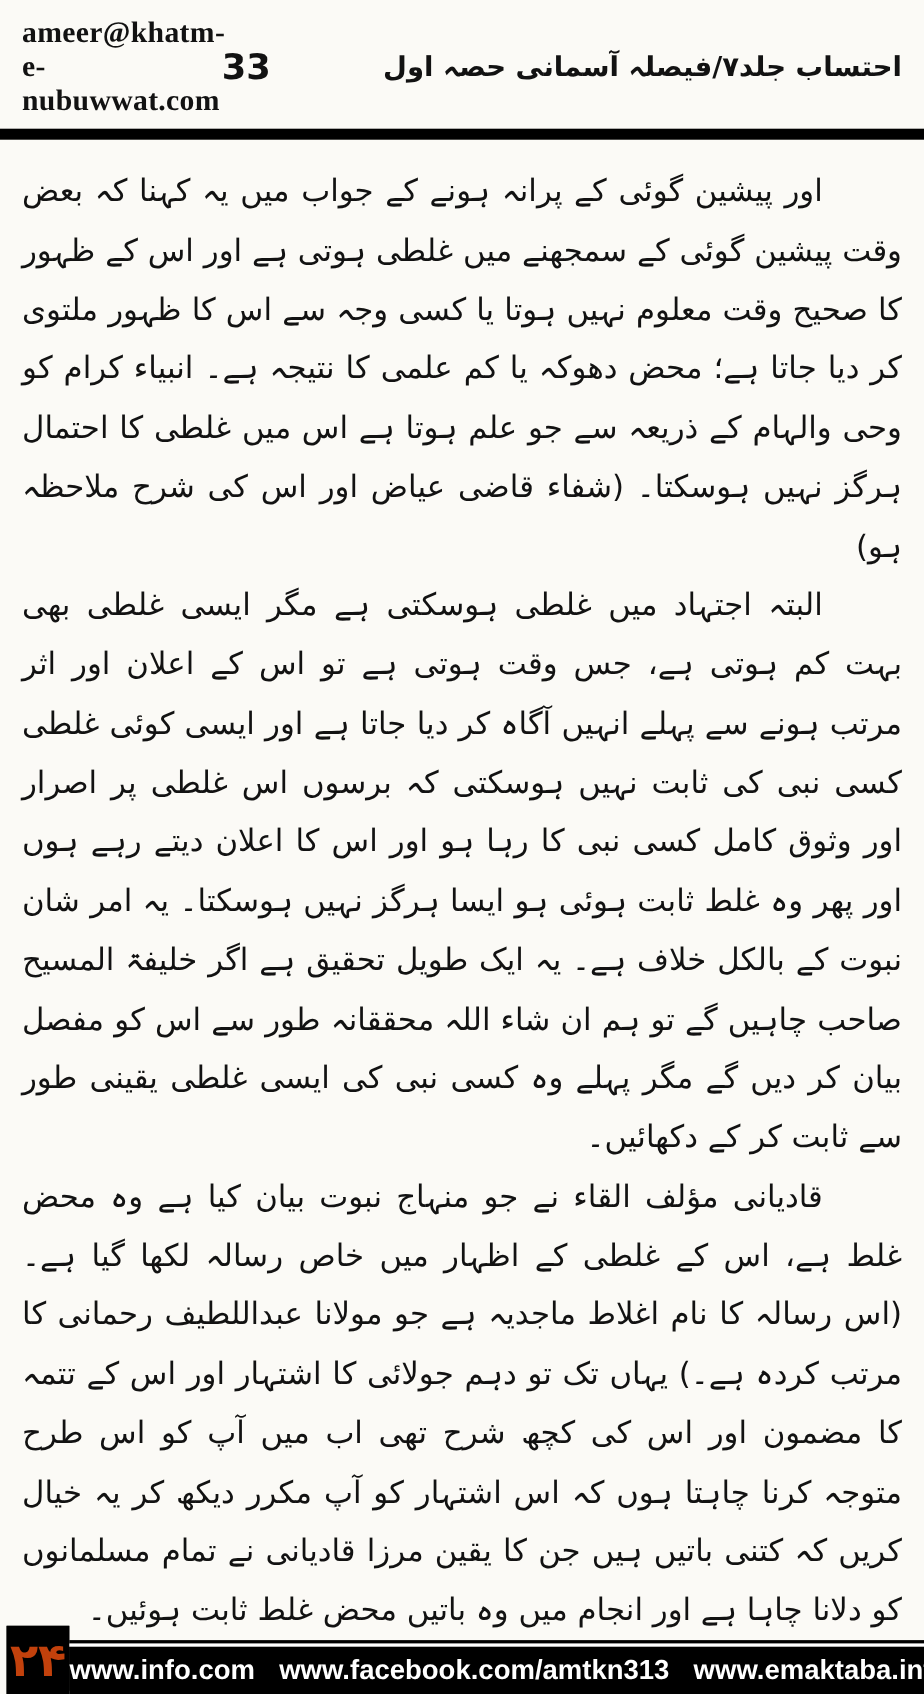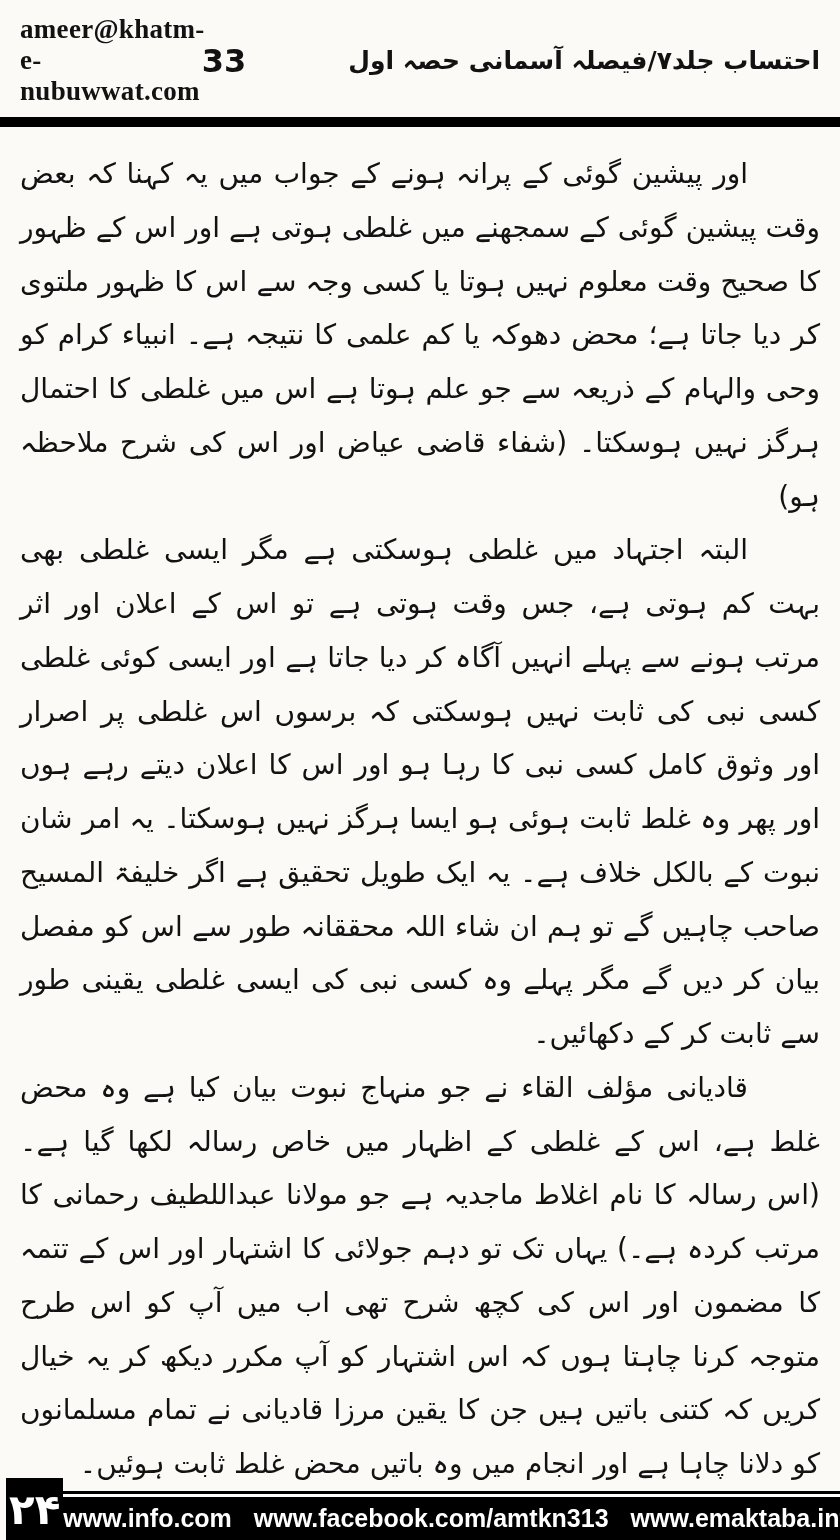--- a/index.html
+++ b/index.html
@@ -42,21 +42,21 @@
     line-height:1.92;
   }
   .body-text p { margin:0; text-indent:72px; }
   
   .footer {
     position:absolute; left:0; right:0; bottom:0;
     display:flex; align-items:flex-end;
   }
   .footer .page-box {
     width:92px; height:62px;
-    background:#000; color:#ffffff;
+    background:#000; color:#c2410c;
     display:flex; align-items:center; justify-content:center;
     font-size:42px; font-weight:bold;
     margin-left:6px;
     box-sizing:border-box;
     border:3px solid #000;
     margin-top:11px;
   }
   .footer .links-bar {
     flex:1; height:46px;
     background:#000; color:#fff;

